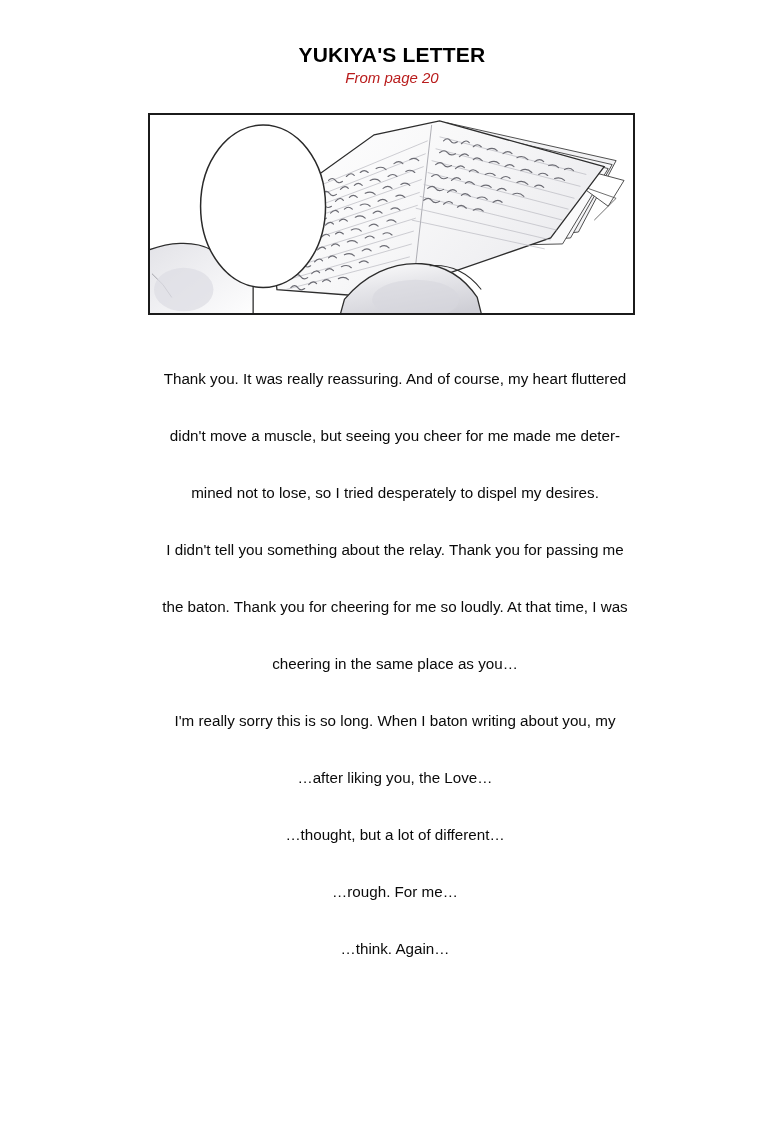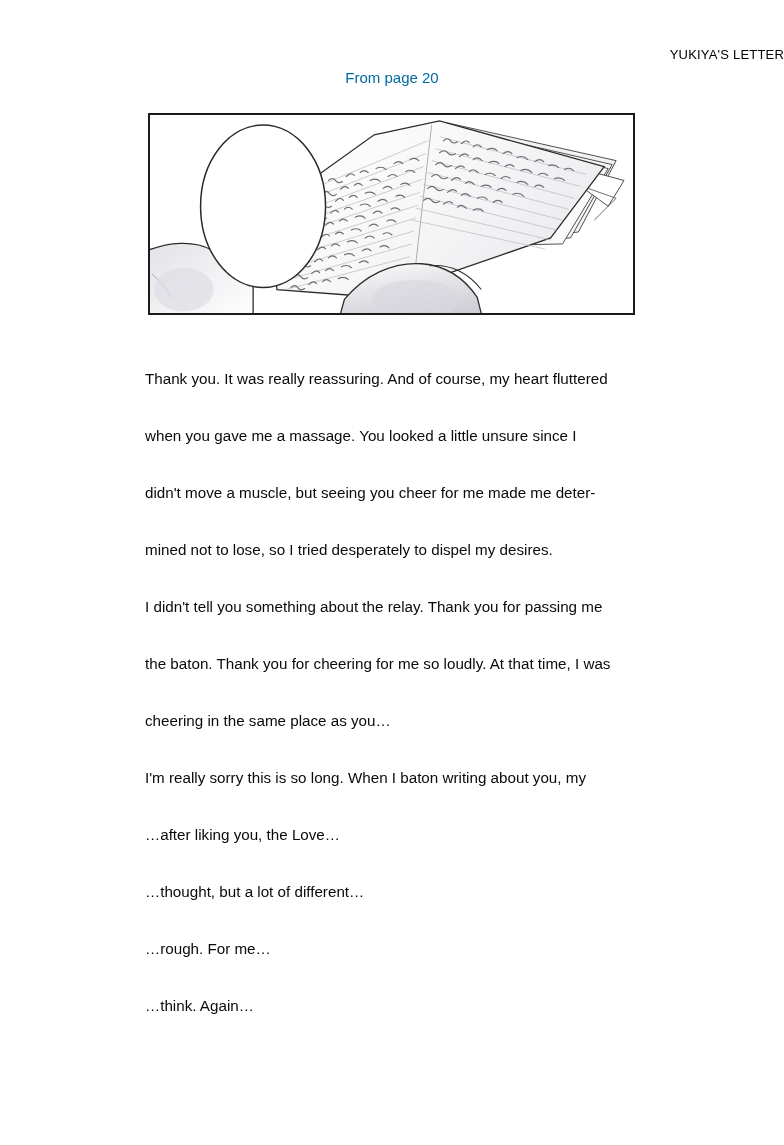--- a/index.html
+++ b/index.html
@@ -26,33 +26,33 @@
 
   
   .heading-block {
     position: absolute;
     left: 0;
     top: 44px;
     width: 784px;
     text-align: center;
   }
   .doc-title {
-    font-size: 13px;
-    font-weight: normal;
+    font-size: 21px;
+    font-weight: bold;
     letter-spacing: 0.2px;
     line-height: 22px;
     margin: 0;
     color: #000;
-    text-align: right;
   }
   .doc-subtitle {
     font-size: 15px;
+    font-style: italic;
     line-height: 20px;
     margin: 2px 0 0 0;
-    color: #0369a1;
+    color: #b91c1c;
   }
 
   
   .panel {
     position: absolute;
     left: 148px;
     top: 113px;
     width: 487px;
     height: 202px;
     border: 2px solid #1b1b1b;
@@ -73,20 +73,21 @@
     top: 331px;
     width: 500px;
     font-size: 15.2px;
     line-height: 19px;
     color: #0a0a0a;
     white-space: pre-wrap;
   }
   .letter-line {
     display: block;
     white-space: pre;
+    text-align: center;
   }
 </style>
 </head>
 <body>
 
 <div class="page">
 
   <div class="heading-block">
     <h1 class="doc-title">YUKIYA'S LETTER</h1>
     <div class="doc-subtitle">From page 20</div>
@@ -183,21 +184,20 @@
         <path d="M282,152 C304,150 322,160 334,176" fill="none" stroke="#2d2d2d" stroke-width="1.1"></path>
         <ellipse cx="268" cy="186" rx="44" ry="20" fill="#d7d7de" opacity="0.6"></ellipse>
 
         <ellipse cx="114" cy="92" rx="63" ry="82" fill="#ffffff" stroke="#2a2a2a" stroke-width="1.5"></ellipse>
       </g>
     </svg>
   </div>
 
   <div class="letter-body">
     <span class="letter-line">Thank you. It was really reassuring. And of course, my heart fluttered</span>
-    <span class="letter-line">when you gave me a massage. You looked a little unsure since I</span>
     <span class="letter-line">didn't move a muscle, but seeing you cheer for me made me deter-</span>
     <span class="letter-line">mined not to lose, so I tried desperately to dispel my desires.</span>
     <span class="letter-line">I didn't tell you something about the relay. Thank you for passing me</span>
     <span class="letter-line">the baton. Thank you for cheering for me so loudly. At that time, I was</span>
     <span class="letter-line">cheering in the same place as you…</span>
     <span class="letter-line">I'm really sorry this is so long. When I baton writing about you, my</span>
     <span class="letter-line">…after liking you, the Love…</span>
     <span class="letter-line">…thought, but a lot of different…</span>
     <span class="letter-line">…rough. For me…</span>
     <span class="letter-line">…think. Again…</span>

